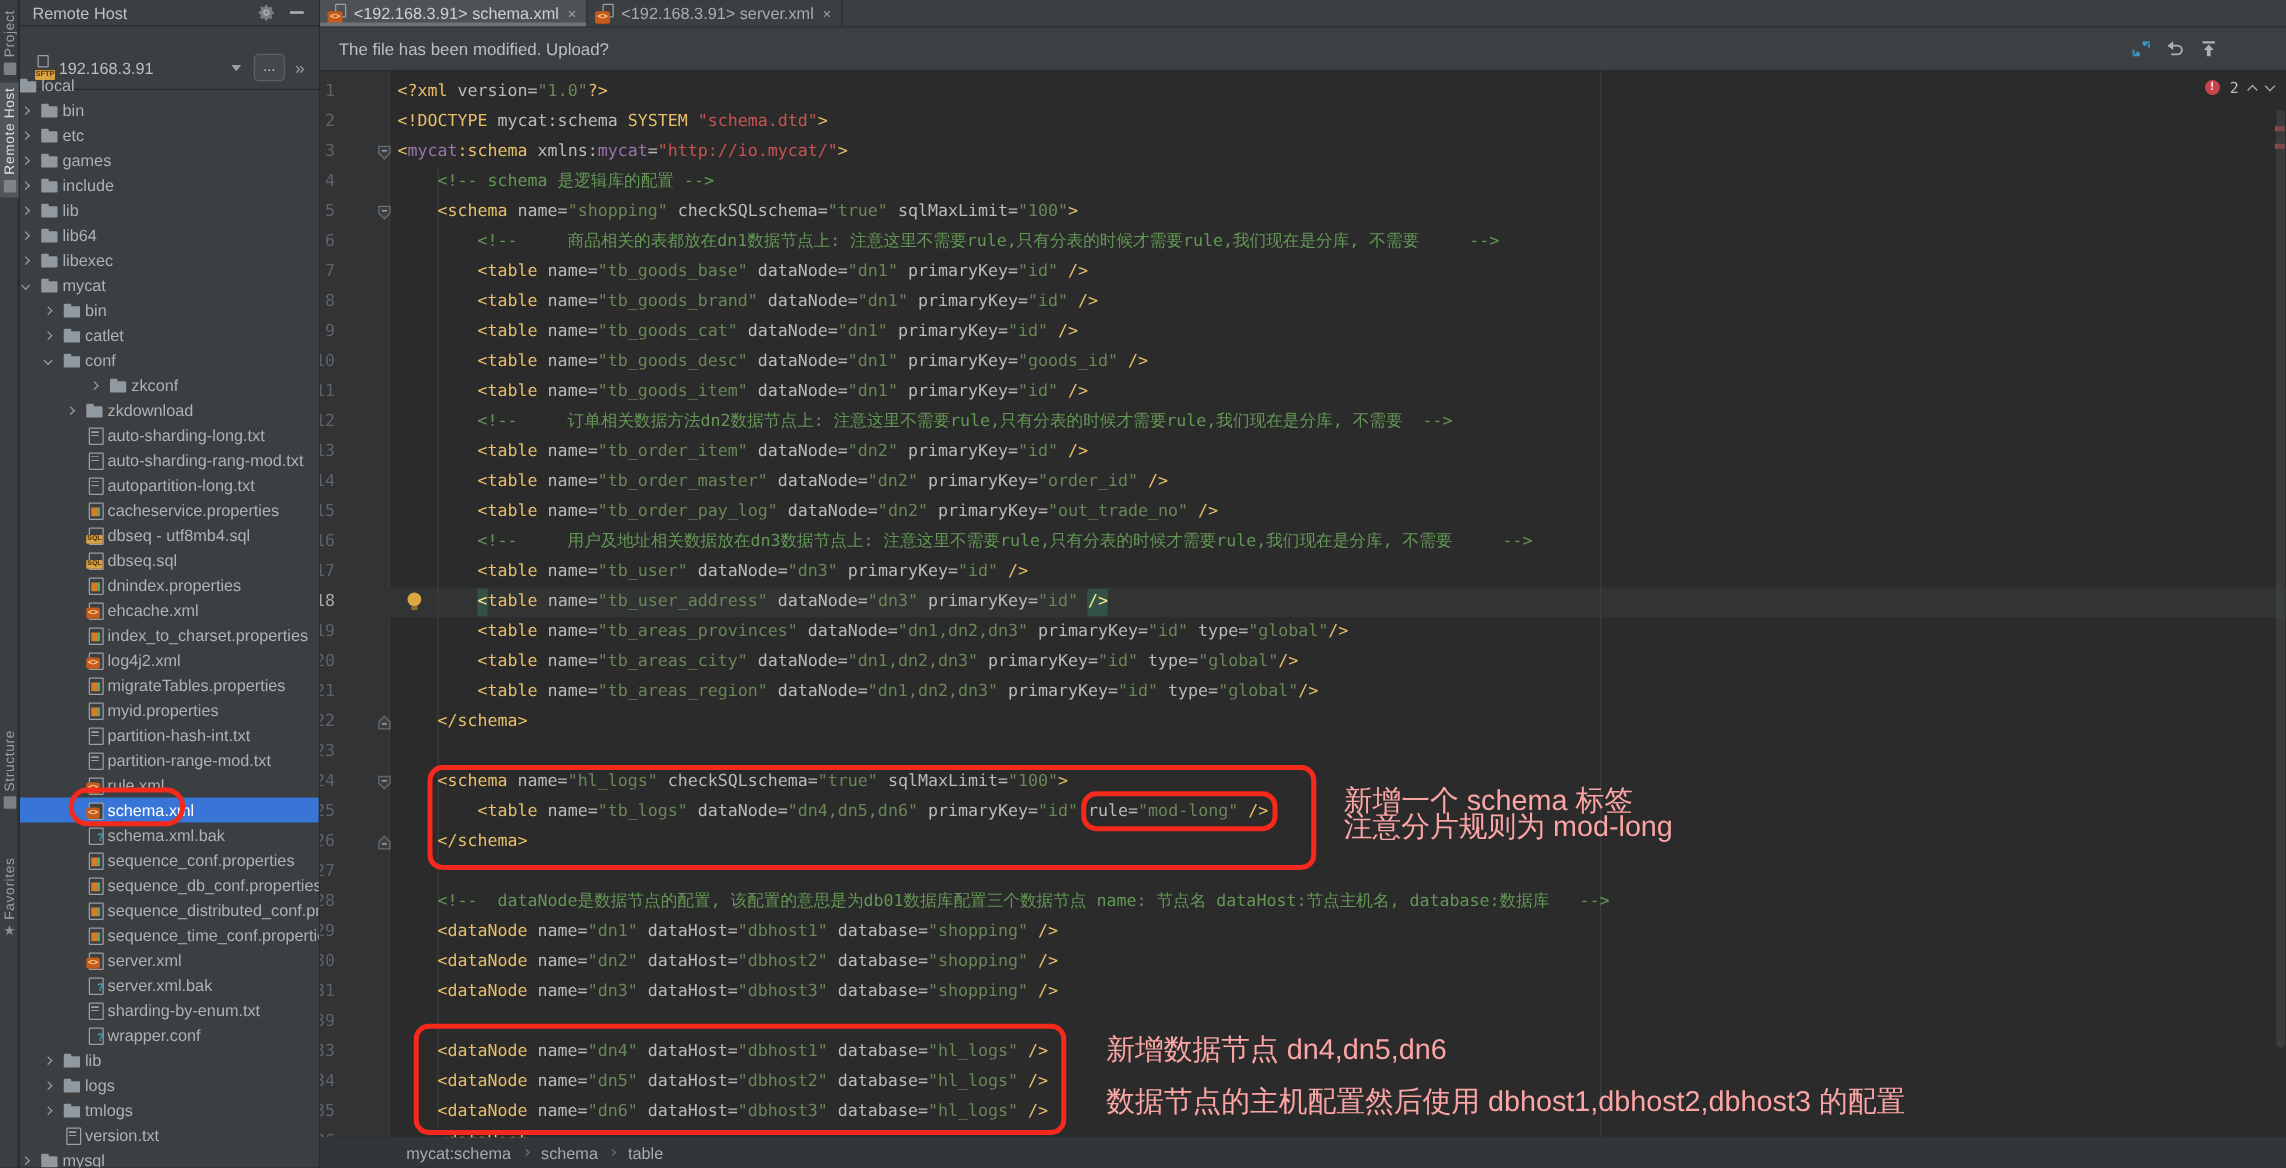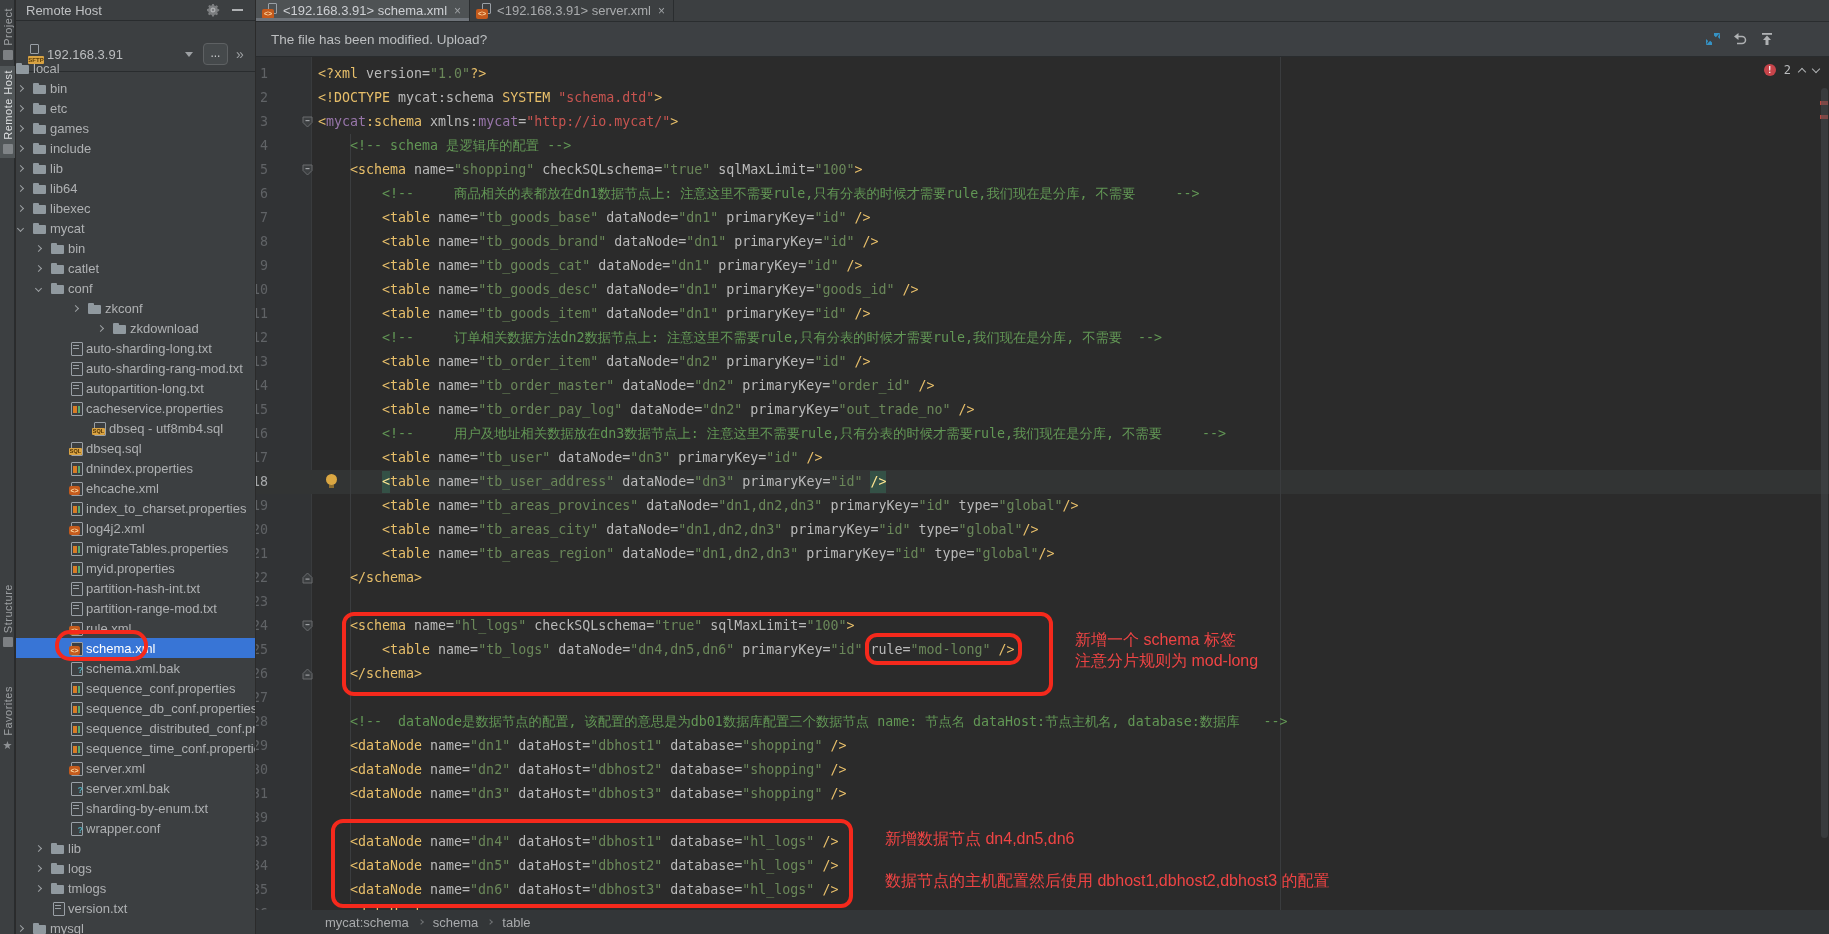--- a/index.html
+++ b/index.html
@@ -93,21 +93,21 @@
 .insp-chev{display:inline-block;width:6px;height:6px;border:solid #AFB1B3;border-width:0 1.5px 1.5px 0;}
 .insp-chev.up{transform:rotate(-135deg);margin-top:4px;}
 .insp-chev.dn{transform:rotate(45deg);margin-bottom:3px;}
 #err-marks div{position:absolute;right:1px;width:8px;height:4px;background:#BC4841;}
 #scroll-thumb{position:absolute;right:1px;top:31px;width:7px;height:750px;background:#45494C;border-radius:4px;opacity:.55;}
 
 #breadcrumbs{position:absolute;left:0;right:0;top:910px;height:24px;background:#333638;display:flex;align-items:center;font-size:13px;color:#A9ABAD;padding-left:69px;gap:10px;}
 #breadcrumbs .sep{width:4px;height:4px;border:solid #6F7274;border-width:0 1.5px 1.5px 0;transform:rotate(-45deg);}
 
 .ann-box{position:absolute;border:4px solid #F5291C;border-radius:12px;z-index:20;}
-.ann-text{position:absolute;color:#ef4444;font-size:16px;line-height:20.5px;z-index:20;white-space:pre;}
+.ann-text{position:absolute;color:#fca5a5;font-size:23px;line-height:20.5px;z-index:20;white-space:pre;}
 
 .svgic{display:block;}
 </style>
 </head>
 <body>
 
 <div id="activity-bar">
     <div class="act-item" style="top: 4px; padding: 4px 0px;">
       <span class="vtext">Project</span>
       <span class="act-ic"></span>
@@ -229,21 +229,21 @@
         <span class="tico folder"></span>
         <span class="tlabel">conf</span>
       </div>
       <div class="trow" style="padding-left: 55px;">
         <span class="arrow-slot">
           <span class="chev right"></span>
         </span>
         <span class="tico folder"></span>
         <span class="tlabel">zkconf</span>
       </div>
-      <div class="trow" style="padding-left: 36px; margin-left: 44px;">
+      <div class="trow" style="padding-left: 36px;">
         <span class="arrow-slot">
           <span class="chev right"></span>
         </span>
         <span class="tico folder"></span>
         <span class="tlabel">zkdownload</span>
       </div>
       <div class="trow" style="padding-left: 36px;">
         <span class="arrow-slot"></span>
         <span class="tico txt pgbase"></span>
         <span class="tlabel">auto-sharding-long.txt</span>
@@ -256,21 +256,21 @@
       <div class="trow" style="padding-left: 36px;">
         <span class="arrow-slot"></span>
         <span class="tico txt pgbase"></span>
         <span class="tlabel">autopartition-long.txt</span>
       </div>
       <div class="trow" style="padding-left: 36px;">
         <span class="arrow-slot"></span>
         <span class="tico properties pgbase"></span>
         <span class="tlabel">cacheservice.properties</span>
       </div>
-      <div class="trow" style="padding-left: 36px; margin-left: 23px;">
+      <div class="trow" style="padding-left: 36px;">
         <span class="arrow-slot"></span>
         <span class="tico sql pgbase"></span>
         <span class="tlabel">dbseq - utf8mb4.sql</span>
       </div>
       <div class="trow" style="padding-left: 36px;">
         <span class="arrow-slot"></span>
         <span class="tico sql pgbase"></span>
         <span class="tlabel">dbseq.sql</span>
       </div>
       <div class="trow" style="padding-left: 36px;">

